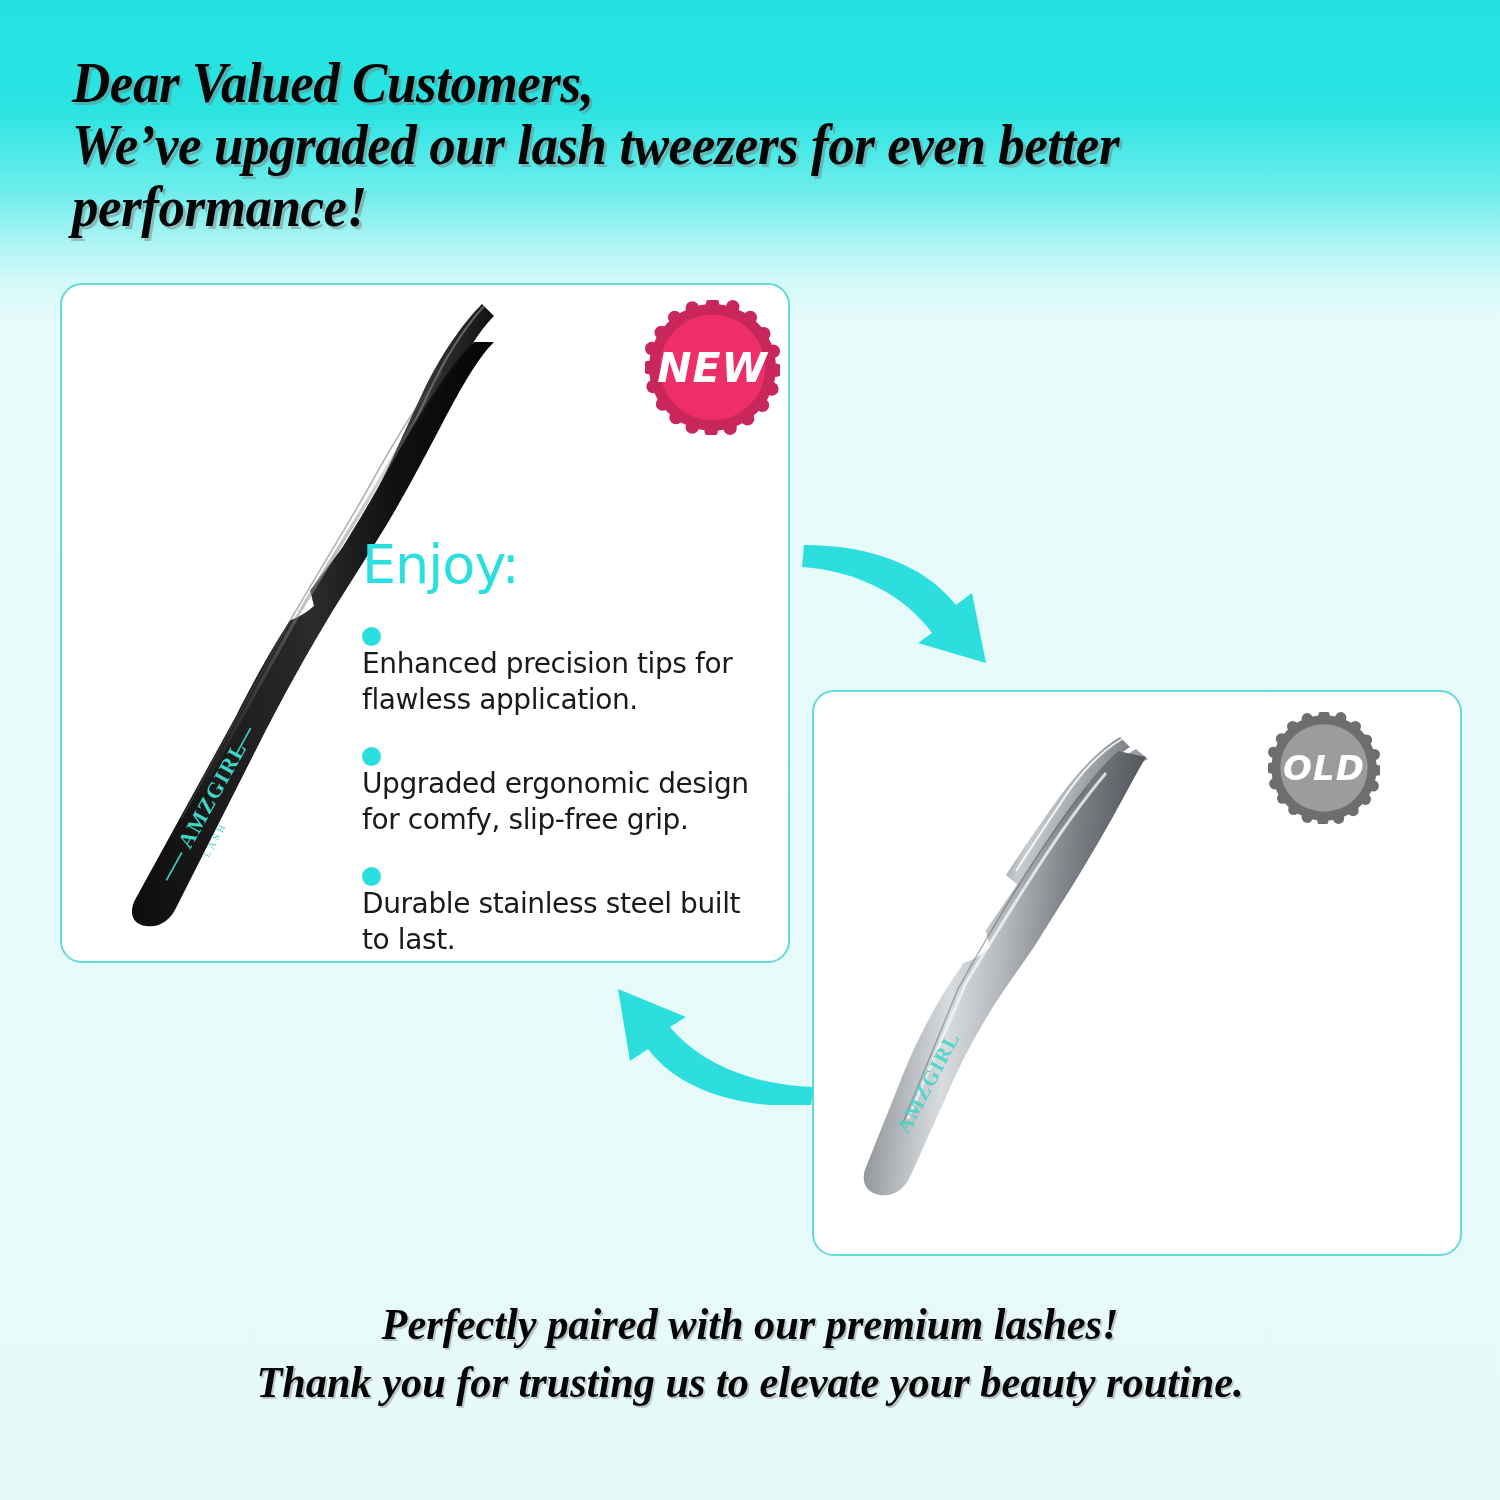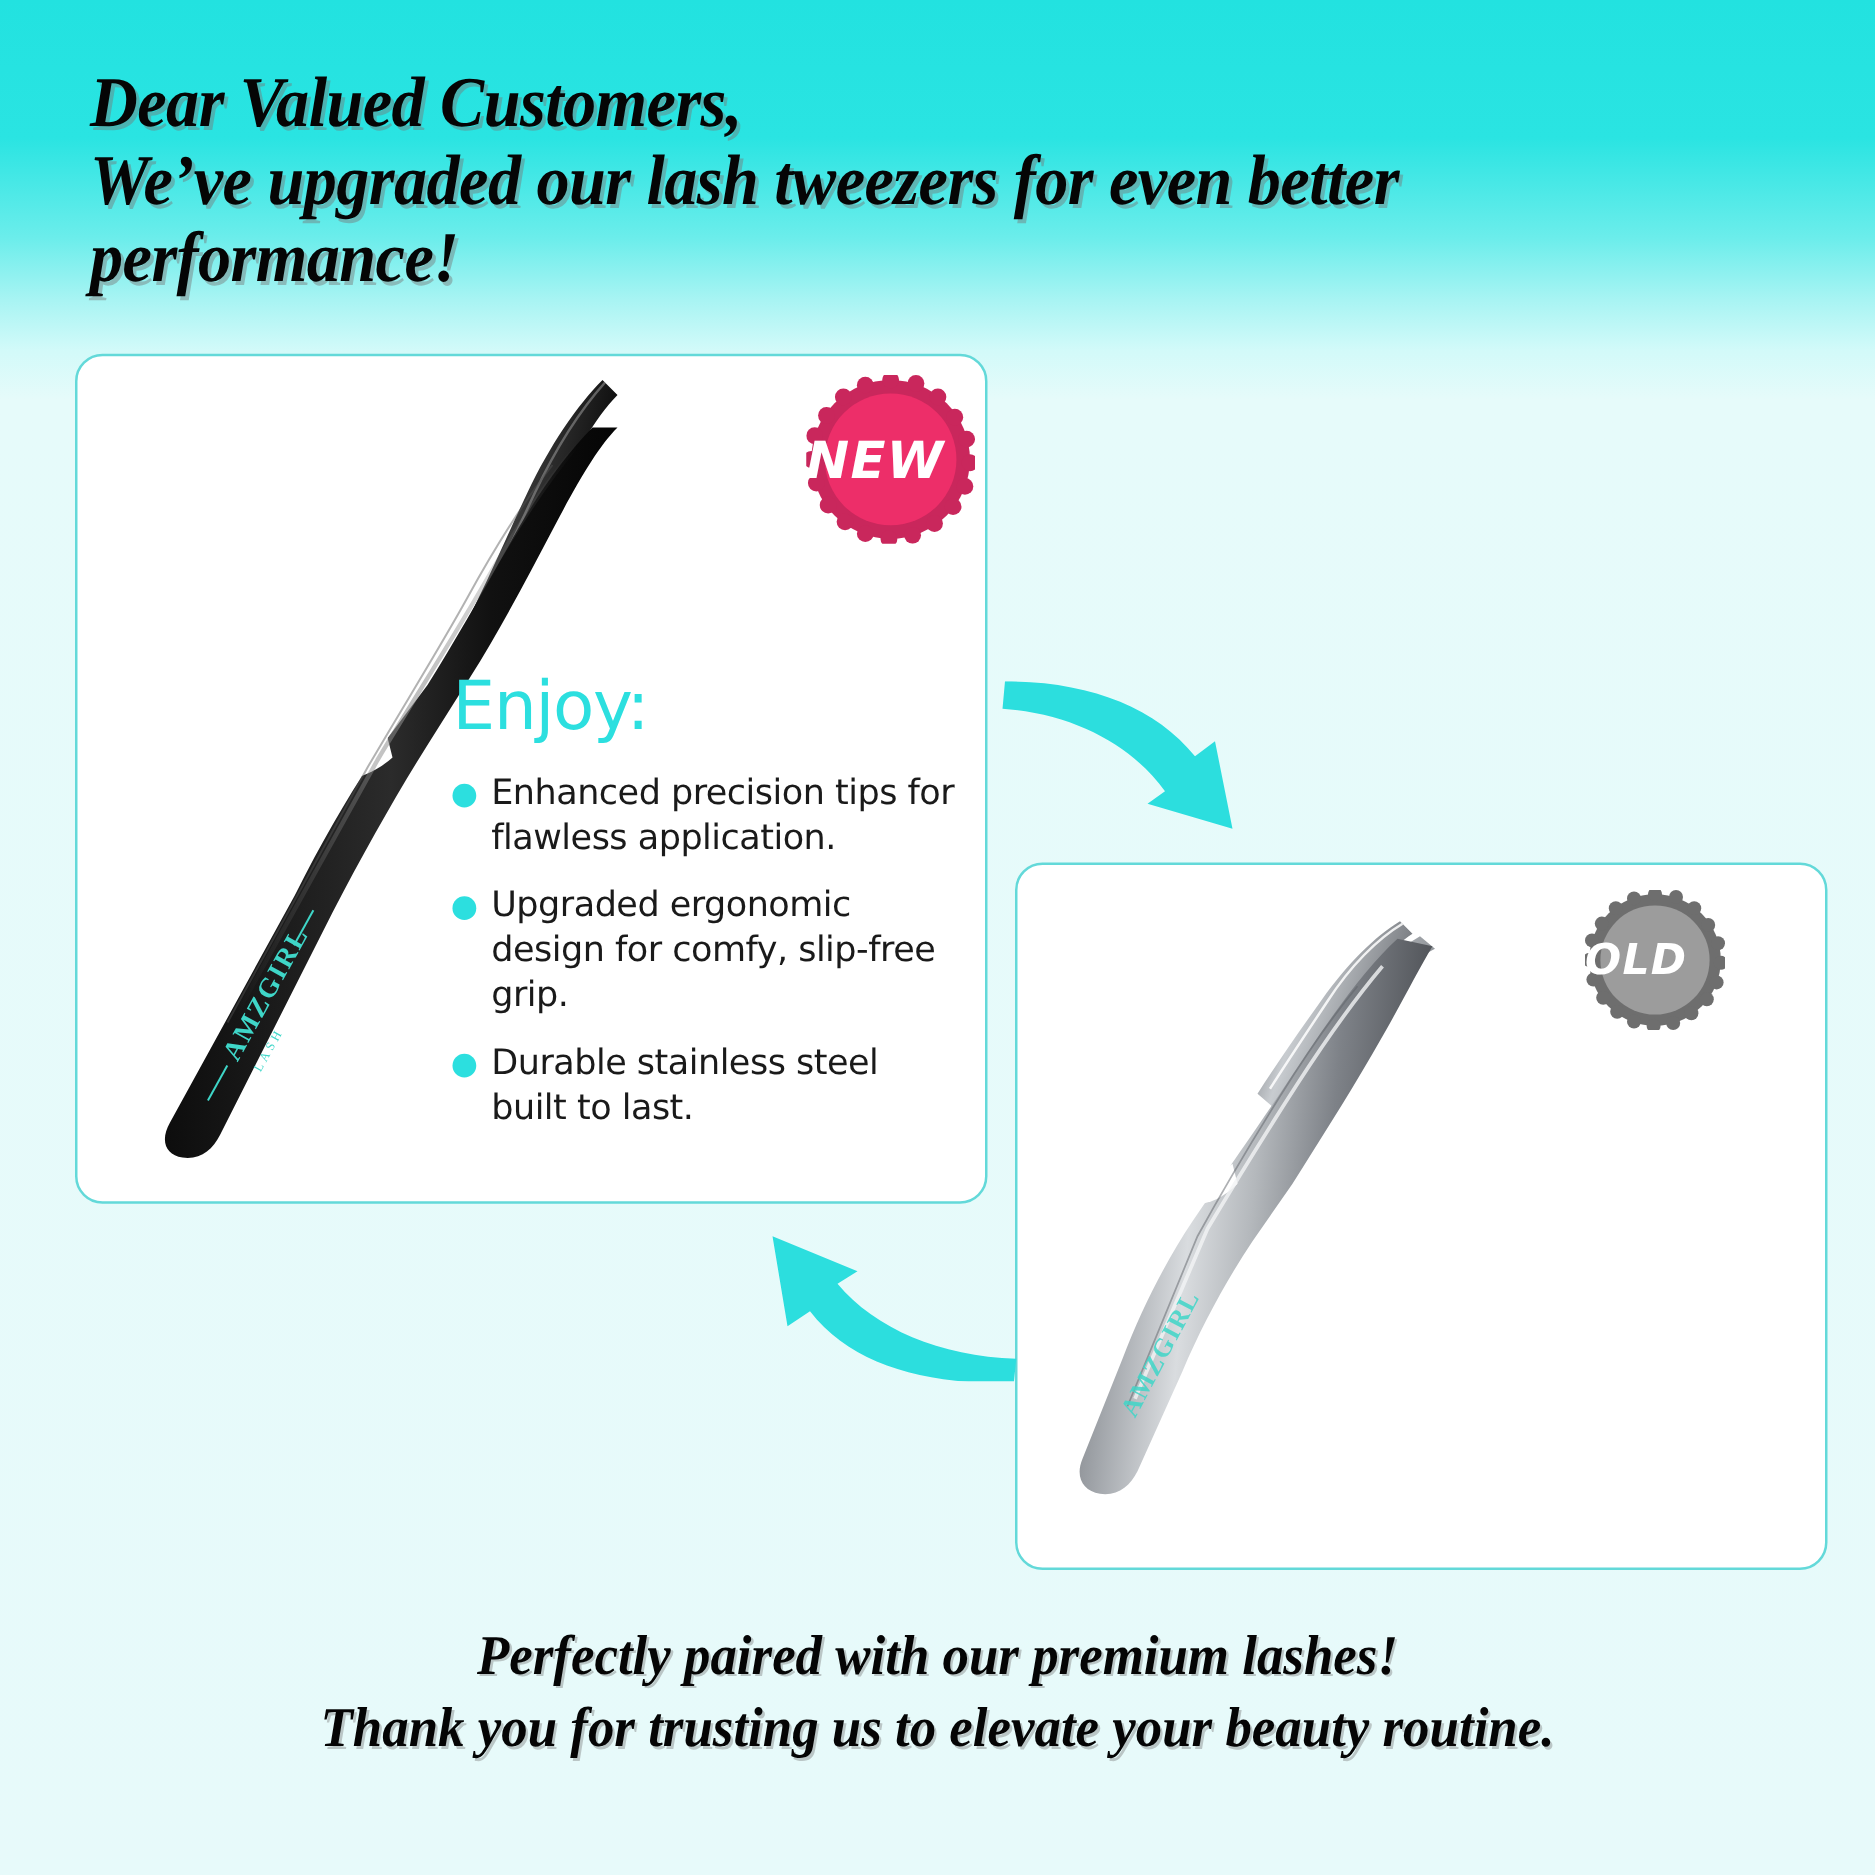--- a/index.html
+++ b/index.html
@@ -50,21 +50,21 @@
   }
   #card-new { left:60px; top:283px; width:730px; height:680px; }
   #card-old { left:812px; top:690px; width:650px; height:566px; }
 
   
   .badge {
     position:absolute;
     border-radius:50%;
     display:flex;
     align-items:center;
-    justify-content:flex-start;
+    justify-content:center;
   }
   .badge .scallop { position:absolute; inset:0; }
   .badge .label {
     position:relative;
     z-index:3;
     color:#FFFFFF;
     font-family:"DejaVu Sans", sans-serif;
     font-weight:bold;
     font-style:italic;
     letter-spacing:1px;
@@ -90,20 +90,21 @@
     font-size:54px;
     line-height:58px;
     color:#2CDFDF;
     letter-spacing:-1px;
   }
   #bullet-list { margin-top:22px; }
   .bullet-row {
     display:flex;
     align-items:flex-start;
     margin-bottom:18px;
+    flex-direction:column;
   }
   .bullet-dot {
     flex:0 0 auto;
     width:19px; height:19px;
     border-radius:50%;
     background:#2CDFDF;
     margin-top:11px;
     margin-right:12px;
   }
   .bullet-text {

